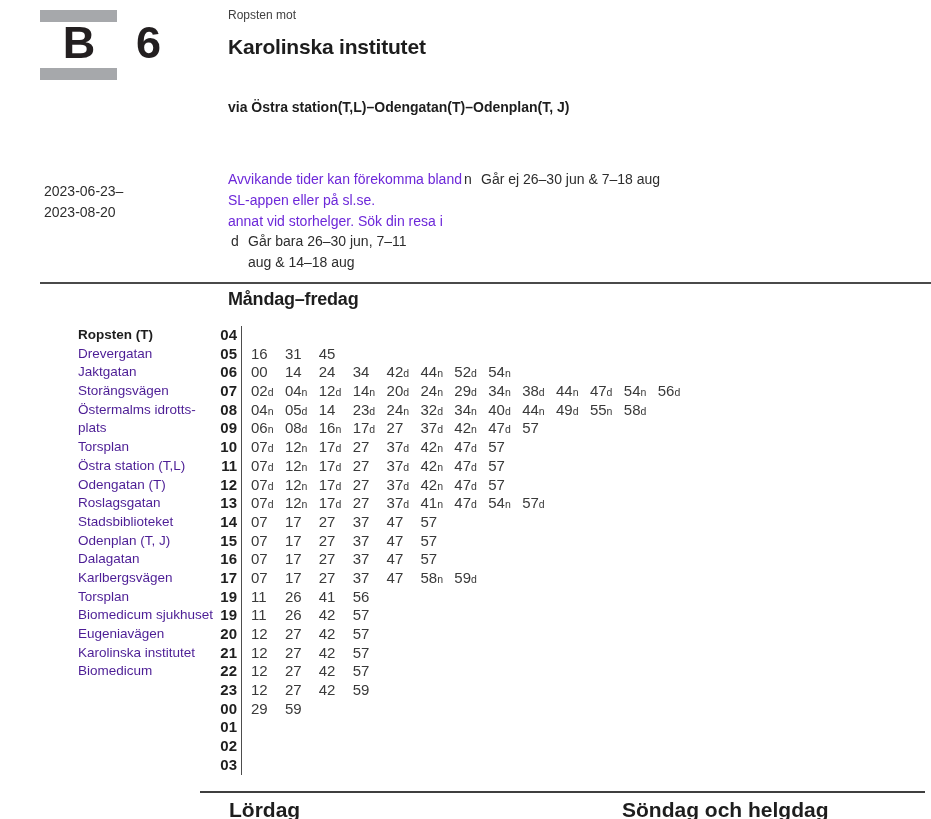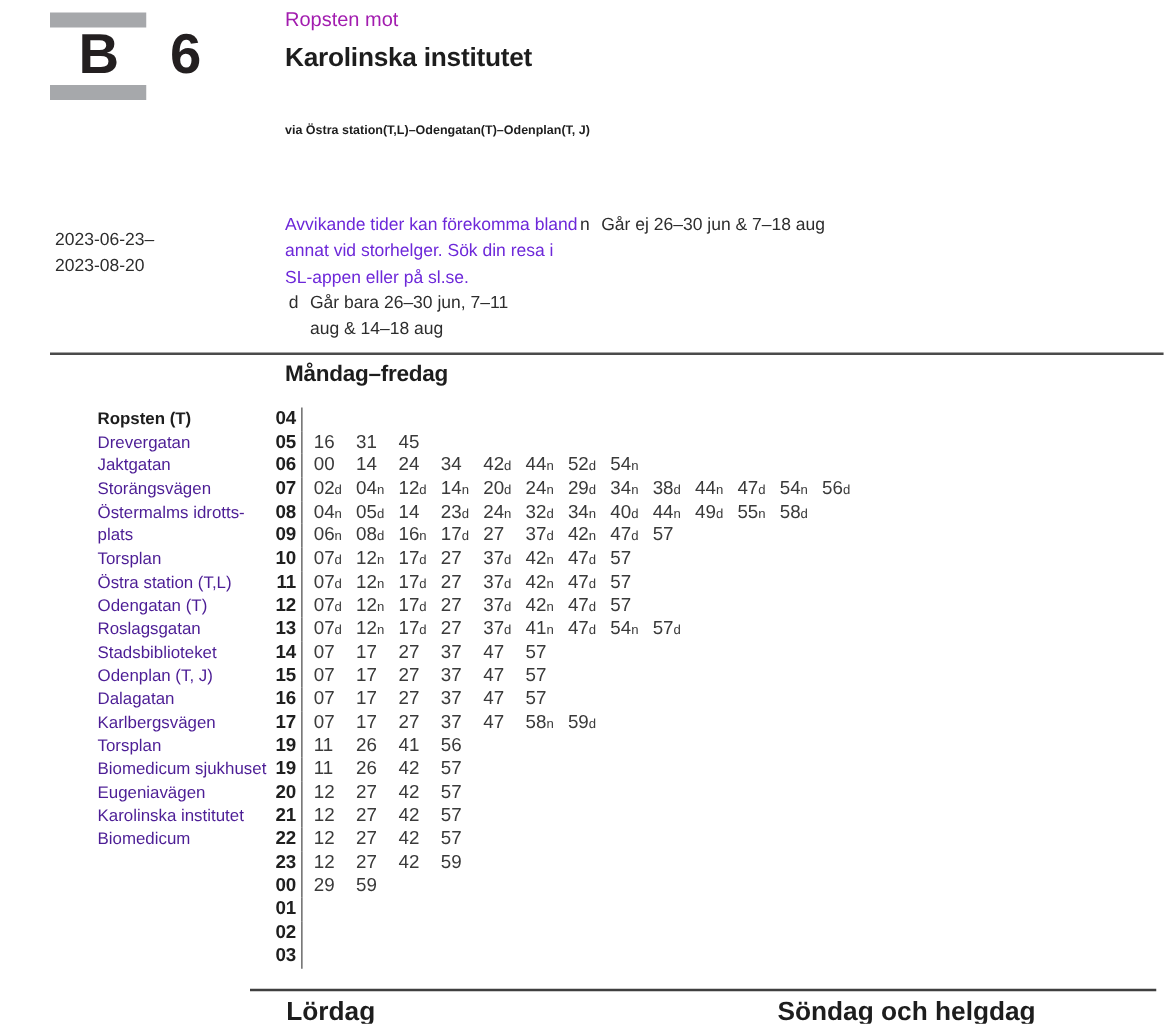--- a/index.html
+++ b/index.html
@@ -16,23 +16,23 @@
     position:absolute; left:40px; top:20px; width:77px; text-align:center;
     font-size:45px; font-weight:700; line-height:1; color:#231f20;
     letter-spacing:-1px;
   }
   .line-number {
     position:absolute; left:126px; top:20px; width:44px; text-align:center;
     font-size:45px; font-weight:700; line-height:1; color:#231f20;
     letter-spacing:-1px;
   }
   
-  .origin { position:absolute; left:228px; top:8px; font-size:16px; font-weight:400; color:#a21caf; }
+  .origin { position:absolute; left:228px; top:8px; font-size:12px; font-weight:400; color:#404040; }
   .destination { position:absolute; left:228px; top:35px; font-size:21px; font-weight:700; color:#1d1d1d; letter-spacing:-0.2px; }
-  .via { position:absolute; left:228px; top:99px; font-size:10px; font-weight:700; color:#1d1d1d; }
+  .via { position:absolute; left:228px; top:99px; font-size:14px; font-weight:700; color:#1d1d1d; }
   
   .validity { position:absolute; left:44px; top:181px; font-size:14px; line-height:21px; color:#2d2d2d; }
   .info-note { position:absolute; left:228px; top:169px; font-size:14px; line-height:21px; color:#6d28d9; }
   .footnote { position:absolute; display:flex; font-size:14px; line-height:20.5px; color:#2d2d2d; }
   .footnote .fsym { width:17px; flex:0 0 17px; }
   .footnote-d { left:231px; top:231px; }
   .footnote-n { left:464px; top:169px; }
   
   .rule-top { position:absolute; left:40px; top:282px; width:891px; height:2px; background:#4a4a4a; }
   .rule-bottom { position:absolute; left:200px; top:791px; width:725px; height:2px; background:#3f3f3f; }
@@ -67,22 +67,22 @@
   <div class="destination">Karolinska institutet</div>
   <div class="via">via Östra station(T,L)–Odengatan(T)–Odenplan(T, J)</div>
 
   <div class="validity">
     <div>2023-06-23–</div>
     <div>2023-08-20</div>
   </div>
 
   <div class="info-note" id="info-note">
       <div>Avvikande tider kan förekomma bland</div>
+      <div>SL-appen eller på sl.se.</div>
       <div>annat vid storhelger. Sök din resa i</div>
-      <div>SL-appen eller på sl.se.</div>
     </div>
 
   <div class="footnote footnote-d">
     <span class="fsym">d</span>
     <span class="ftext" id="footnote-d-text">
         <div>Går bara 26–30 jun, 7–11</div>
         <div>aug &amp; 14–18 aug</div>
       </span>
   </div>
 

